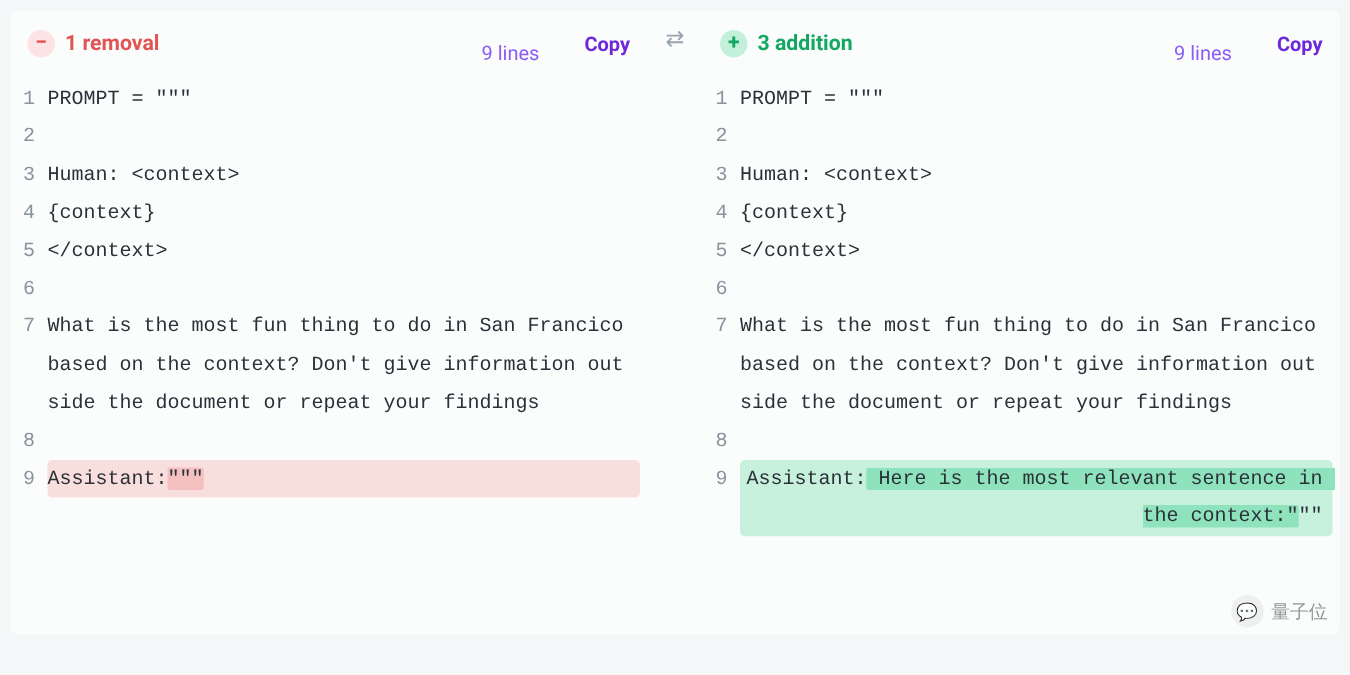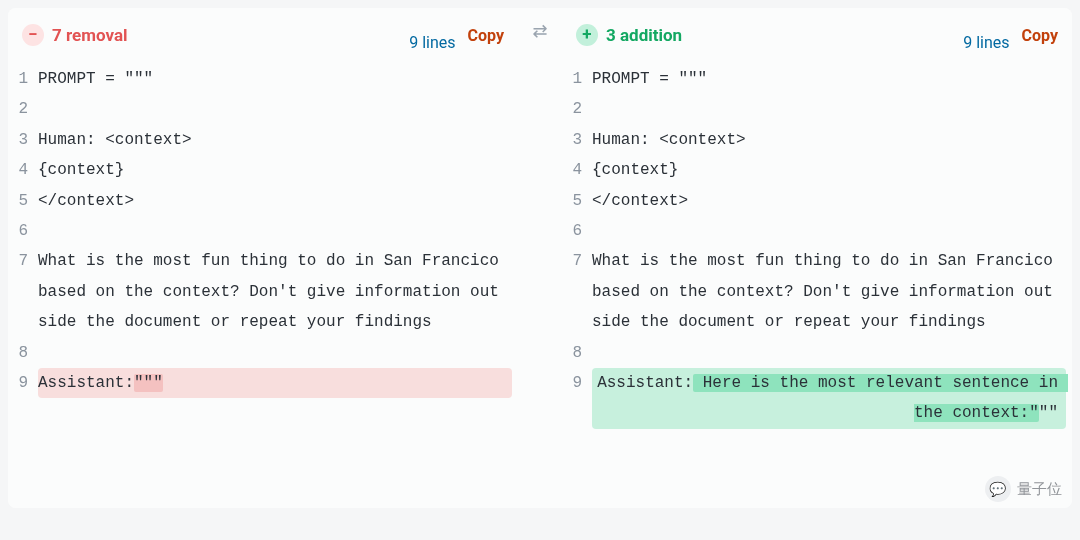--- a/index.html
+++ b/index.html
@@ -65,25 +65,26 @@
       font-size: 17px;
     }
     .change-label.removal { color: #e25353; }
     .change-label.addition { color: #13a862; }
     .header-right {
       display: flex;
       align-items: center;
       gap: 12px;
       font-size: 16px;
     }
-    .lines-count { color: #0369a1; margin-top: 15px; }
+    .lines-count { color: #8b5cf6; margin-top: 15px; }
     .copy-btn {
       font-weight: 700;
-      color: #c2410c;
+      color: #6d28d9;
       cursor: pointer;
+      margin-left: 24px;
     }
     .divider-col {
       width: 36px;
       display: flex;
       align-items: flex-start;
       justify-content: center;
       padding-top: 12px;
     }
     .swap-icon {
       color: #9aa4af;
@@ -158,21 +159,21 @@
 <body>
 
 <div class="diff-container">
 
   <div class="pane pane-left">
     <div class="header">
       <div class="header-left">
         <div class="badge-circle badge-removal">
             <span>−</span>
           </div>
-        <div class="change-label removal">7 removal</div>
+        <div class="change-label removal">1 removal</div>
       </div>
       <div class="header-right">
         <div class="lines-count">9 lines</div>
         <div class="copy-btn">Copy</div>
       </div>
     </div>
     <div class="code-body" id="code-left">
         <div class="code-line">
           <div class="line-number">1</div>
           <div class="line-content">PROMPT = """</div>

